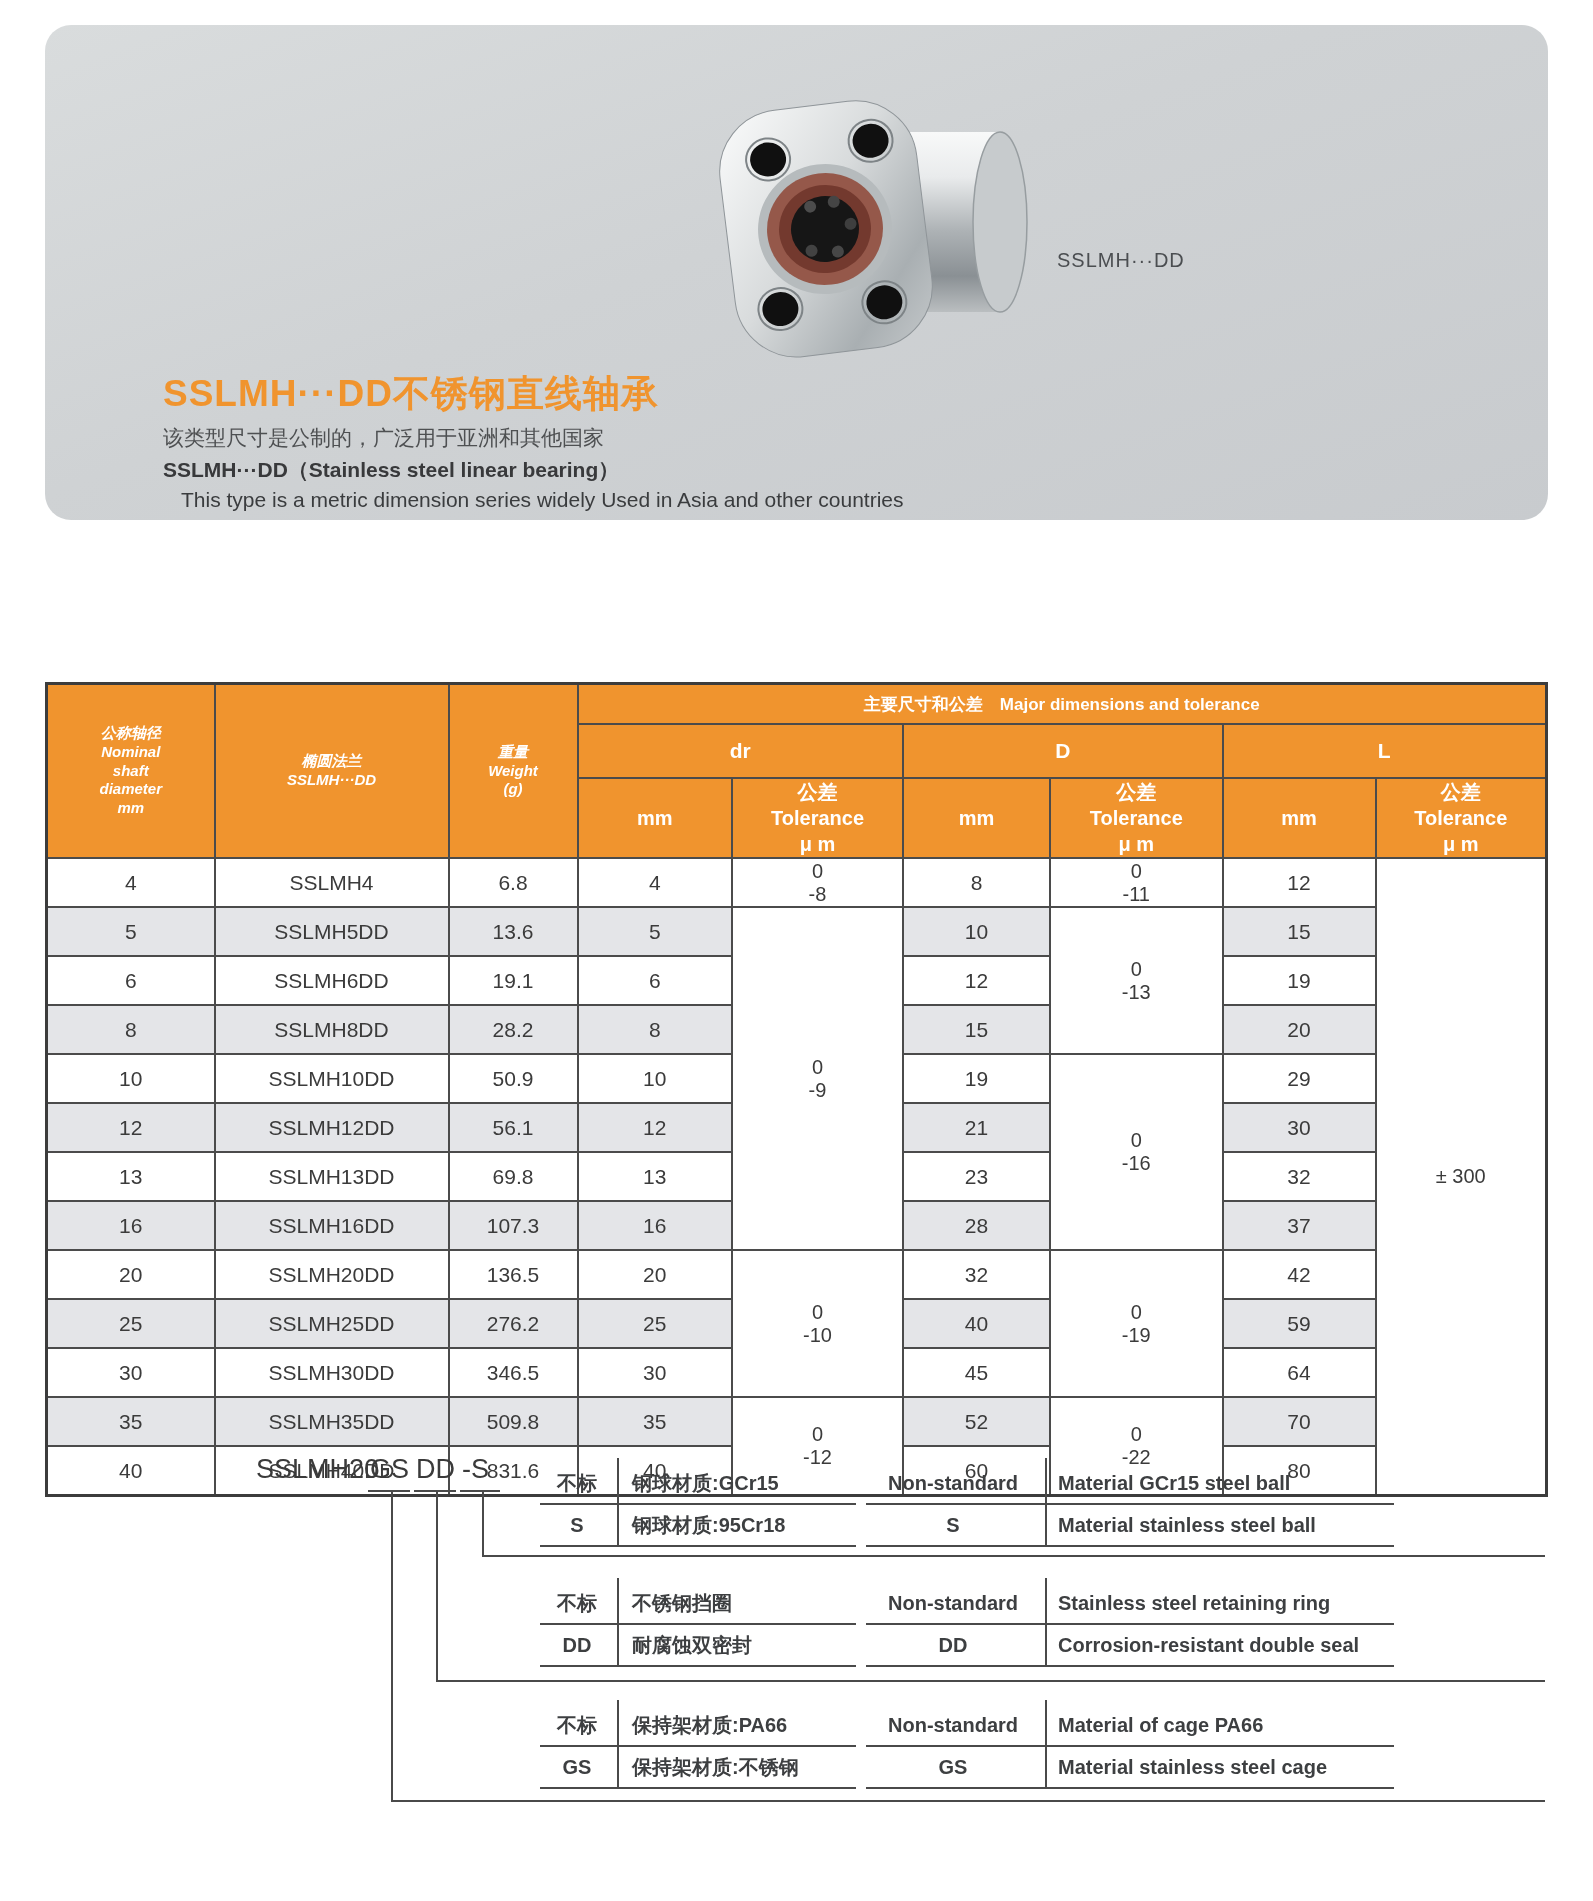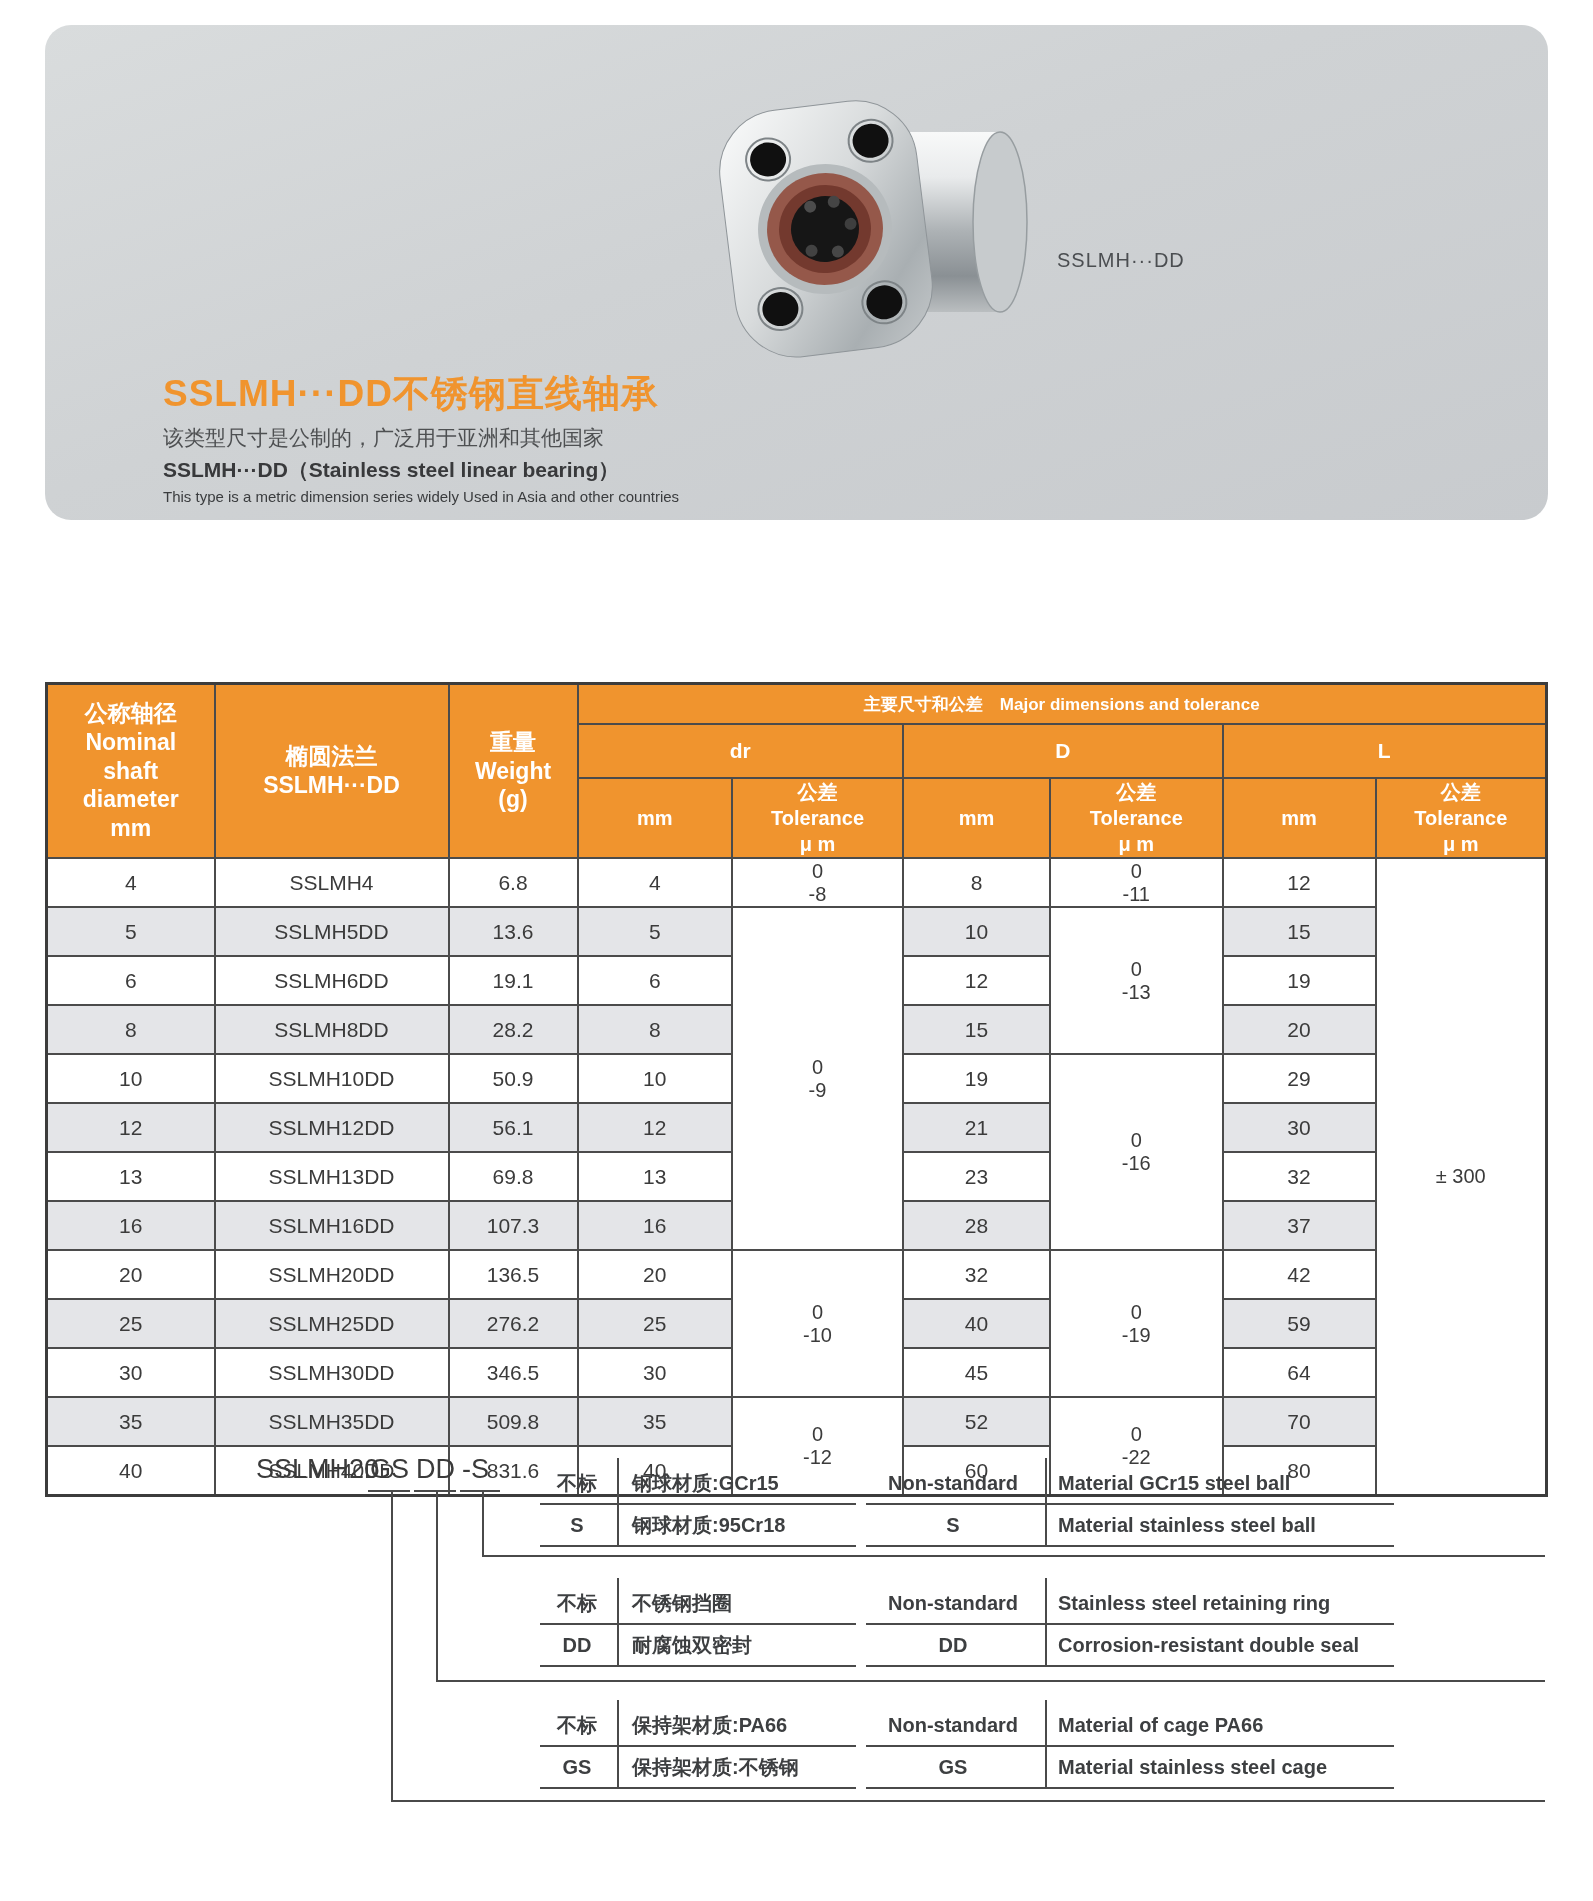--- a/index.html
+++ b/index.html
@@ -7,28 +7,28 @@
         font-family:"Liberation Sans","DejaVu Sans",sans-serif;overflow:hidden;}
 
   
   .card{position:absolute;left:45px;top:25px;width:1503px;height:495px;border-radius:26px;
         background:linear-gradient(160deg,#d9dcdd 0%,#cfd2d4 45%,#c8cbce 100%);}
   .bearing-svg{position:absolute;left:640px;top:62px;width:400px;height:280px;}
   .product-label{position:absolute;left:1012px;top:224px;font-size:20px;color:#4b4e51;letter-spacing:1px;}
   .title{position:absolute;left:118px;top:344px;font-size:37px;font-weight:bold;color:#F0942E;letter-spacing:1px;}
   .sub-zh{position:absolute;left:118px;top:399px;font-size:21px;color:#4e5052;}
   .sub-en-bold{position:absolute;left:118px;top:431px;font-size:21px;font-weight:bold;color:#38393b;}
-  .sub-en{position:absolute;left:118px;top:463px;font-size:15px;color:#3a3c3e;}
+  .sub-en{position:absolute;left:136px;top:463px;font-size:21px;color:#3a3c3e;}
 
   
   table.dim{position:absolute;left:45px;top:682px;width:1503px;border-collapse:collapse;
             table-layout:fixed;border:3px solid #3c3c3c;}
   table.dim th{background:#F0942E;color:#ffffff;font-weight:bold;border:2px solid #4b4b4b;
                white-space:pre-line;text-align:center;vertical-align:middle;padding:0;}
-  th.side{font-size:23px;line-height:1.25;}
+  th.side{font-size:15px;line-height:1.25;font-style:italic;}
   th.major{font-size:17px;height:38px;}
   th.grp{font-size:21px;height:52px;}
   th.sub{font-size:20px;line-height:1.3;height:68px;margin-top:21px;}
   table.dim td{border:2px solid #4b4b4b;text-align:center;vertical-align:middle;
                font-size:21px;color:#3b3b3b;background:#ffffff;height:47px;padding:0;}
   tr.s td{background:#E4E5E8;}
   table.dim td.tol{background:#ffffff;font-size:20px;line-height:1.15;white-space:pre-line;}
 
   
   .nomen{position:absolute;left:0;top:1440px;width:1593px;height:450px;}

